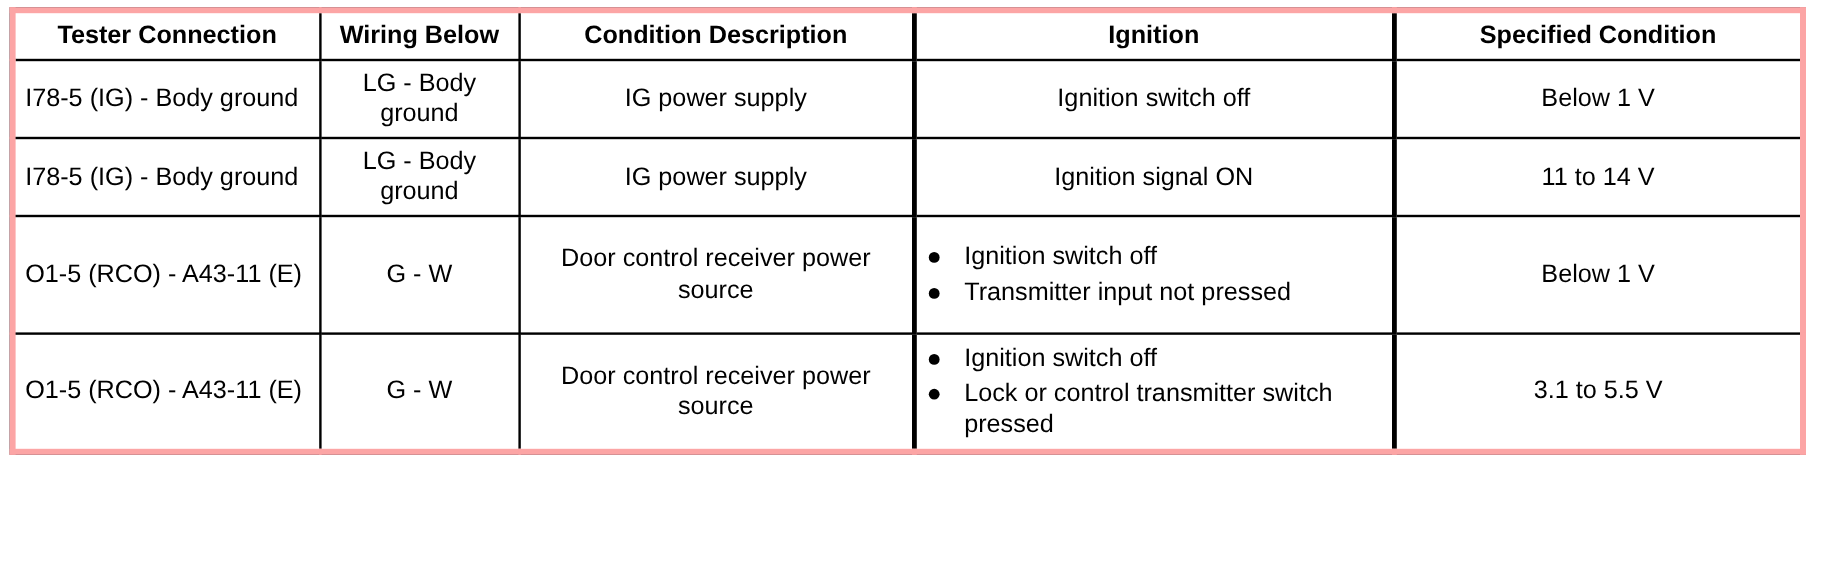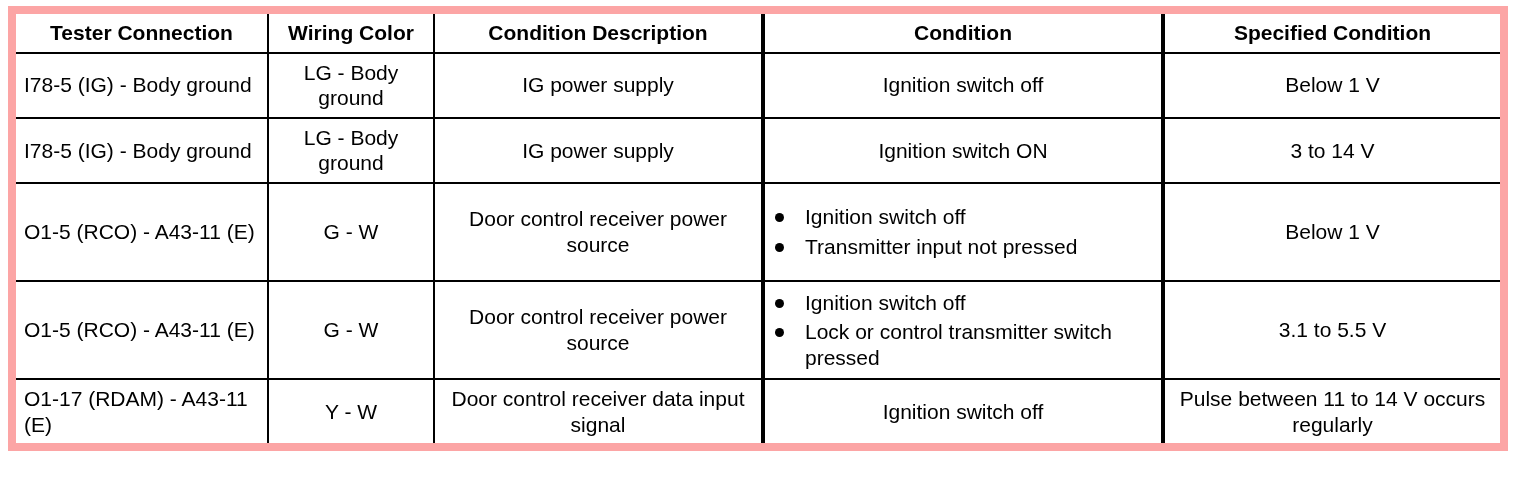--- a/index.html
+++ b/index.html
@@ -19,21 +19,21 @@
     position: absolute;
     left: 8px;
     top: 6px;
     width: 1492px;
   }
 
   table.spec-table {
     border-collapse: collapse;
     table-layout: fixed;
     width: 1492px;
-    border: 8px solid #fca5a5;
+    border: 5px solid #fca5a5;
     background: #0f172a;
   }
 
   table.spec-table td,
   table.spec-table th {
     border: 2px solid #000000;
     vertical-align: middle;
     font-size: 21px;
     line-height: 1.22;
     padding: 6px 8px;
@@ -117,42 +117,42 @@
     <colgroup>
       <col class="c1">
         <col class="c2">
         <col class="c3">
         <col class="c4">
         <col class="c5">
     </colgroup>
     <thead>
       <tr>
         <th>Tester Connection</th>
-        <th>Wiring Color</th>
+        <th>Wiring Below</th>
         <th>Condition Description</th>
-        <th class="thick-left">Condition</th>
+        <th class="thick-left">Ignition</th>
         <th class="thick-left">Specified Condition</th>
       </tr>
     </thead>
     <tbody>
 
       <tr class="row-short">
         <td class="col-tester">I78-5 (IG) - Body ground</td>
         <td class="col-wiring">LG - Body ground</td>
         <td class="col-termdesc">IG power supply</td>
         <td class="col-cond-plain thick-left">Ignition switch off</td>
         <td class="col-spec thick-left">Below 1 V</td>
       </tr>
 
       <tr class="row-short">
         <td class="col-tester">I78-5 (IG) - Body ground</td>
         <td class="col-wiring">LG - Body ground</td>
         <td class="col-termdesc">IG power supply</td>
-        <td class="col-cond-plain thick-left">Ignition switch ON</td>
-        <td class="col-spec thick-left">3 to 14 V</td>
+        <td class="col-cond-plain thick-left">Ignition signal ON</td>
+        <td class="col-spec thick-left">11 to 14 V</td>
       </tr>
 
       <tr class="row-tall">
         <td class="col-tester">O1-5 (RCO) - A43-11 (E)</td>
         <td class="col-wiring">G - W</td>
         <td class="col-termdesc">Door control receiver power source</td>
         <td class="col-cond-list thick-left">
           <ul class="cond-list">
             <li><span class="bullet"></span><span>Ignition switch off</span></li>
             <li><span class="bullet"></span><span>Transmitter input not pressed</span></li>
@@ -167,23 +167,16 @@
         <td class="col-termdesc">Door control receiver power source</td>
         <td class="col-cond-list thick-left">
           <ul class="cond-list">
             <li><span class="bullet"></span><span>Ignition switch off</span></li>
             <li><span class="bullet"></span><span>Lock or control transmitter switch pressed</span></li>
           </ul>
         </td>
         <td class="col-spec thick-left">3.1 to 5.5 V</td>
       </tr>
 
-      <tr class="row-short">
-        <td class="col-tester">O1-17 (RDAM) - A43-11 (E)</td>
-        <td class="col-wiring">Y - W</td>
-        <td class="col-termdesc">Door control receiver data input signal</td>
-        <td class="col-cond-plain thick-left">Ignition switch off</td>
-        <td class="col-spec thick-left">Pulse between 11 to 14 V occurs regularly</td>
-      </tr>
 
     </tbody>
   </table>
 </div>
 
 </body></html>

